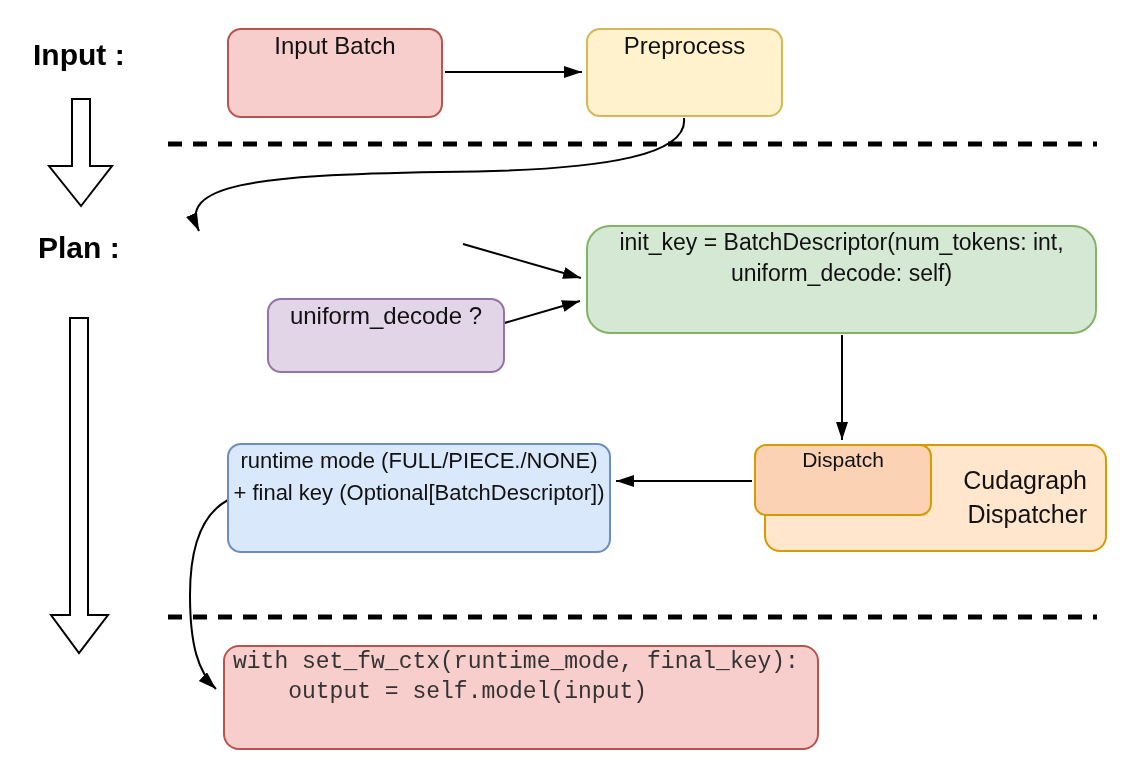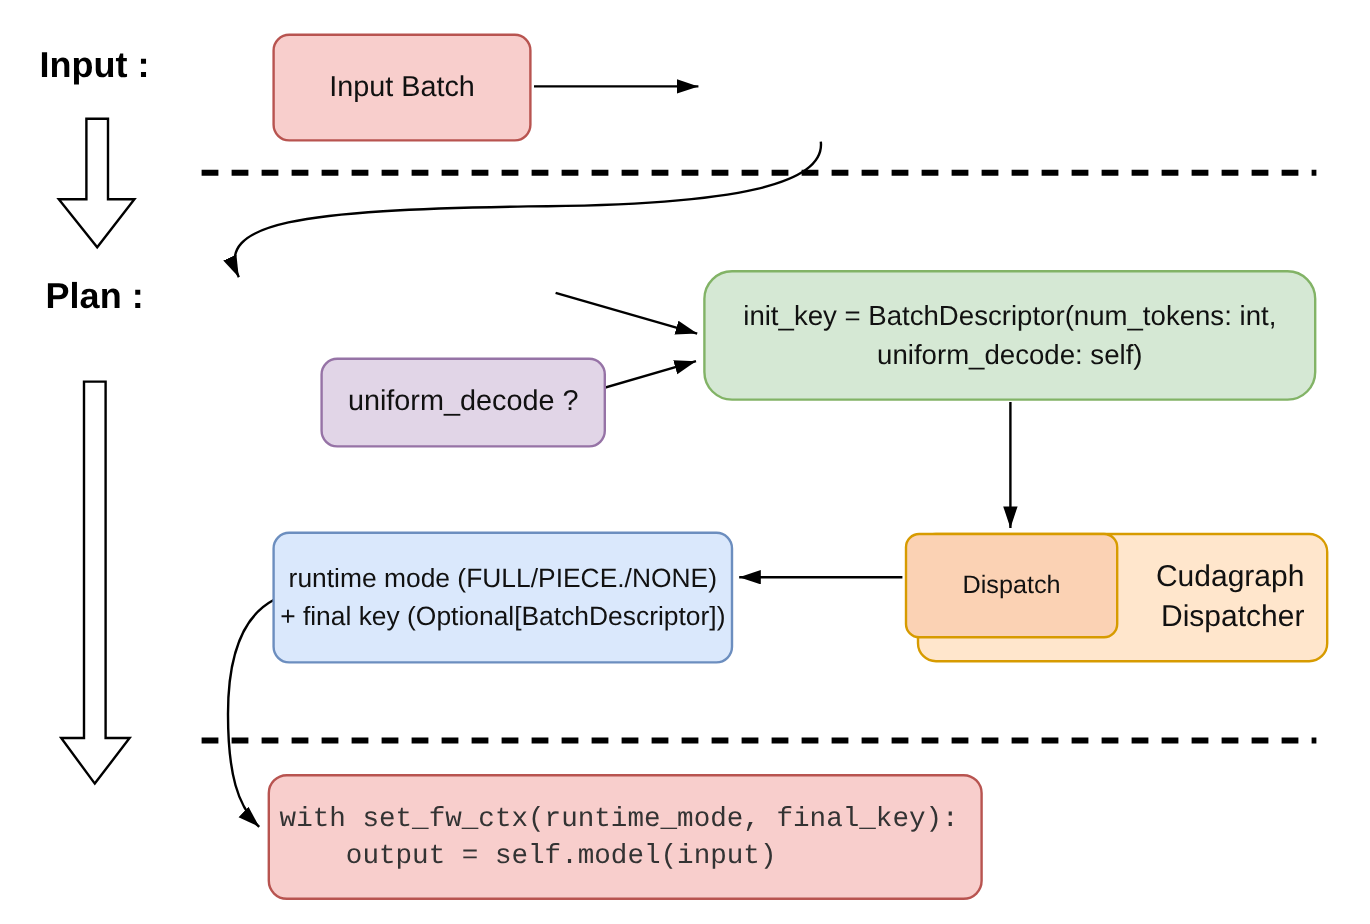--- a/index.html
+++ b/index.html
@@ -29,21 +29,20 @@
     color: #000000;
     white-space: nowrap;
   }
   .node {
     position: absolute;
     z-index: 2;
     box-sizing: border-box;
     display: flex;
     flex-direction: column;
     align-items: center;
-    justify-content: center;
     text-align: center;
     border-radius: 14px;
     color: #111111;
     line-height: 1.35;
   }
   .node .line { display: block; white-space: nowrap; }
 
   .node-input-batch {
     left: 227px; top: 28px; width: 216px; height: 90px;
     background: #f8cecc; border: 2px solid #b85450; font-size: 24px;
@@ -68,21 +67,21 @@
   .node-cudagraph {
     left: 752px; top: 444px; width: 343px; height: 108px;
     background: #ffe6cc; border: 2px solid #d79b00; font-size: 25px;
     border-radius: 16px;
     justify-content: center;
     align-items: flex-end;
     padding-right: 18px;
     margin-left: 12px;
   }
   .node-dispatch {
-    left: 754px; top: 444px; width: 178px; height: 88px;
+    left: 754px; top: 444px; width: 178px; height: 72px;
     background: #fbd2b4; border: 2px solid #d79b00; font-size: 21px;
     border-radius: 12px;
     z-index: 3;
   }
   .node-runtime {
     left: 227px; top: 443px; width: 384px; height: 110px;
     background: #dae8fc; border: 2px solid #6c8ebf; font-size: 22px;
     line-height: 1.45;
   }
   .node-code {
@@ -130,20 +129,23 @@
     <path d="M 228 500 C 200 515, 190 550, 190 595 C 190 645, 198 672, 216 689" stroke="#000000" stroke-width="2" fill="none" marker-end="url(#ah)"></path>
   </svg>
 
   <div class="section-label label-input">Input :</div>
   <div class="section-label label-plan">Plan :</div>
 
   <div class="node node-input-batch">
     <span class="line">Input Batch</span>
   </div>
 
+  <div class="node node-preprocess">
+    <span class="line">Preprocess</span>
+  </div>
 
 
   <div class="node node-uniform-decode">
     <span class="line">uniform_decode ?</span>
   </div>
 
   <div class="node node-init-key">
     <span class="line">init_key = BatchDescriptor(num_tokens: int,</span>
     <span class="line">uniform_decode: self)</span>
   </div>

